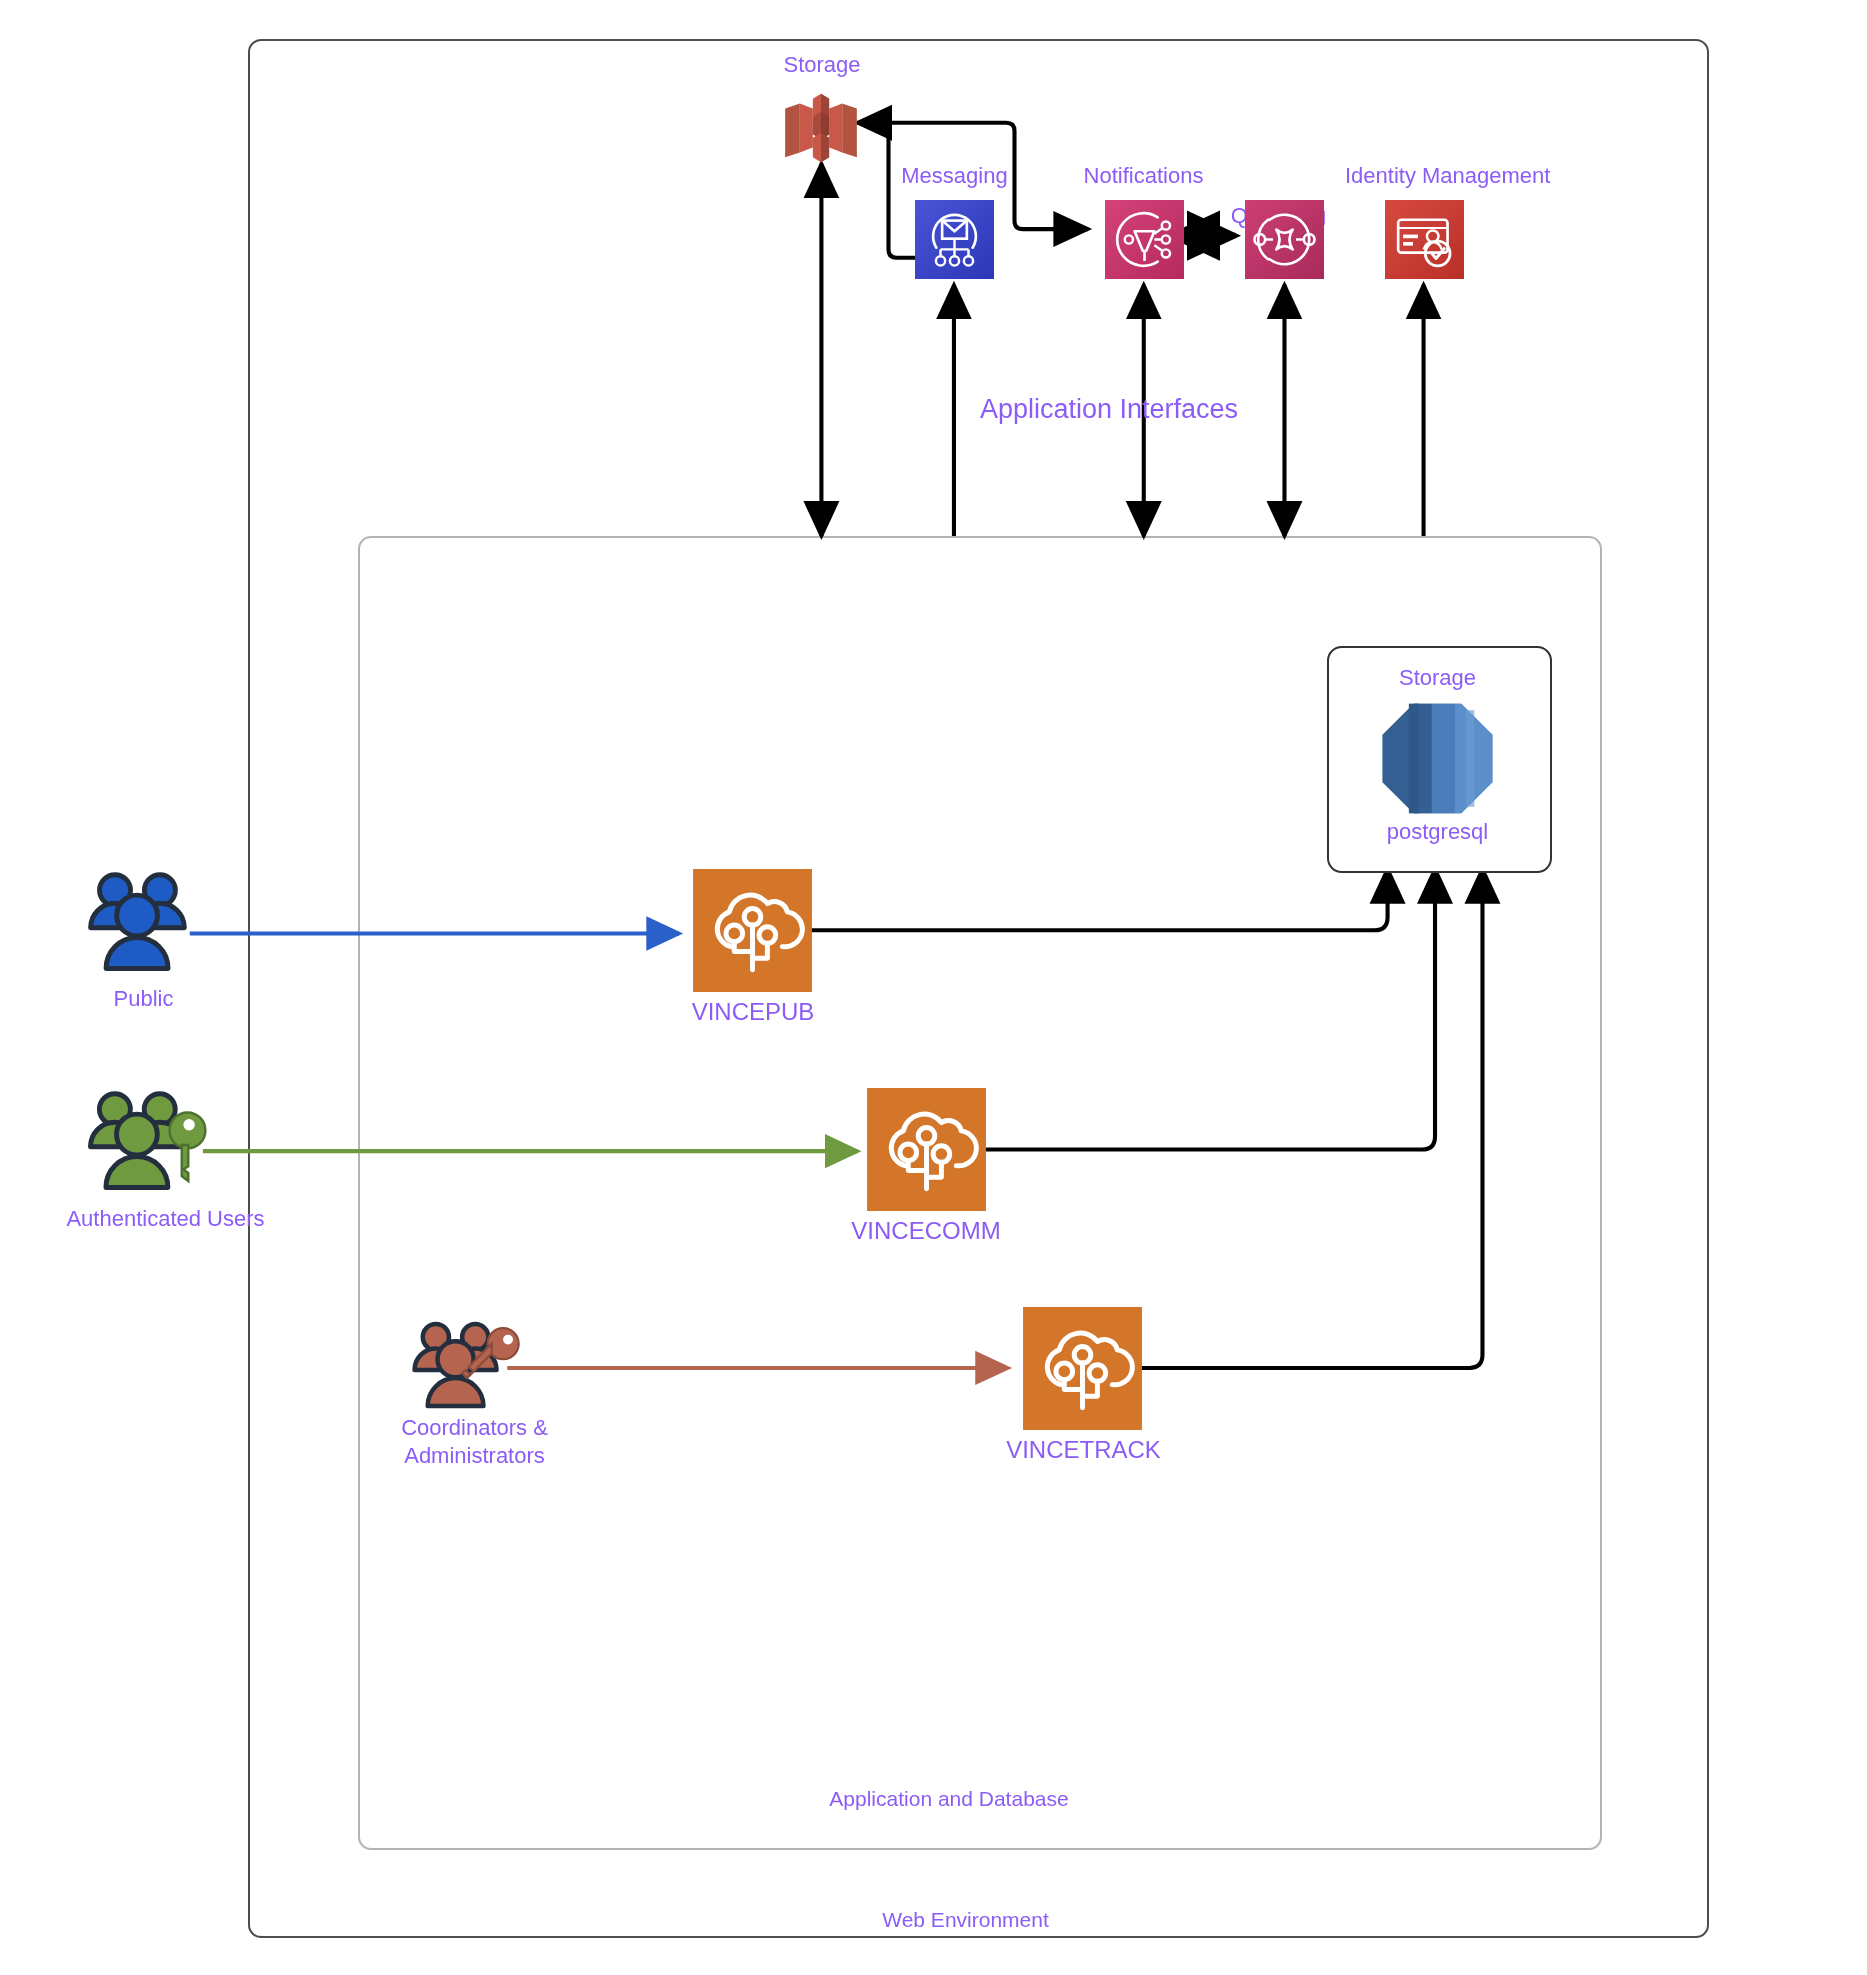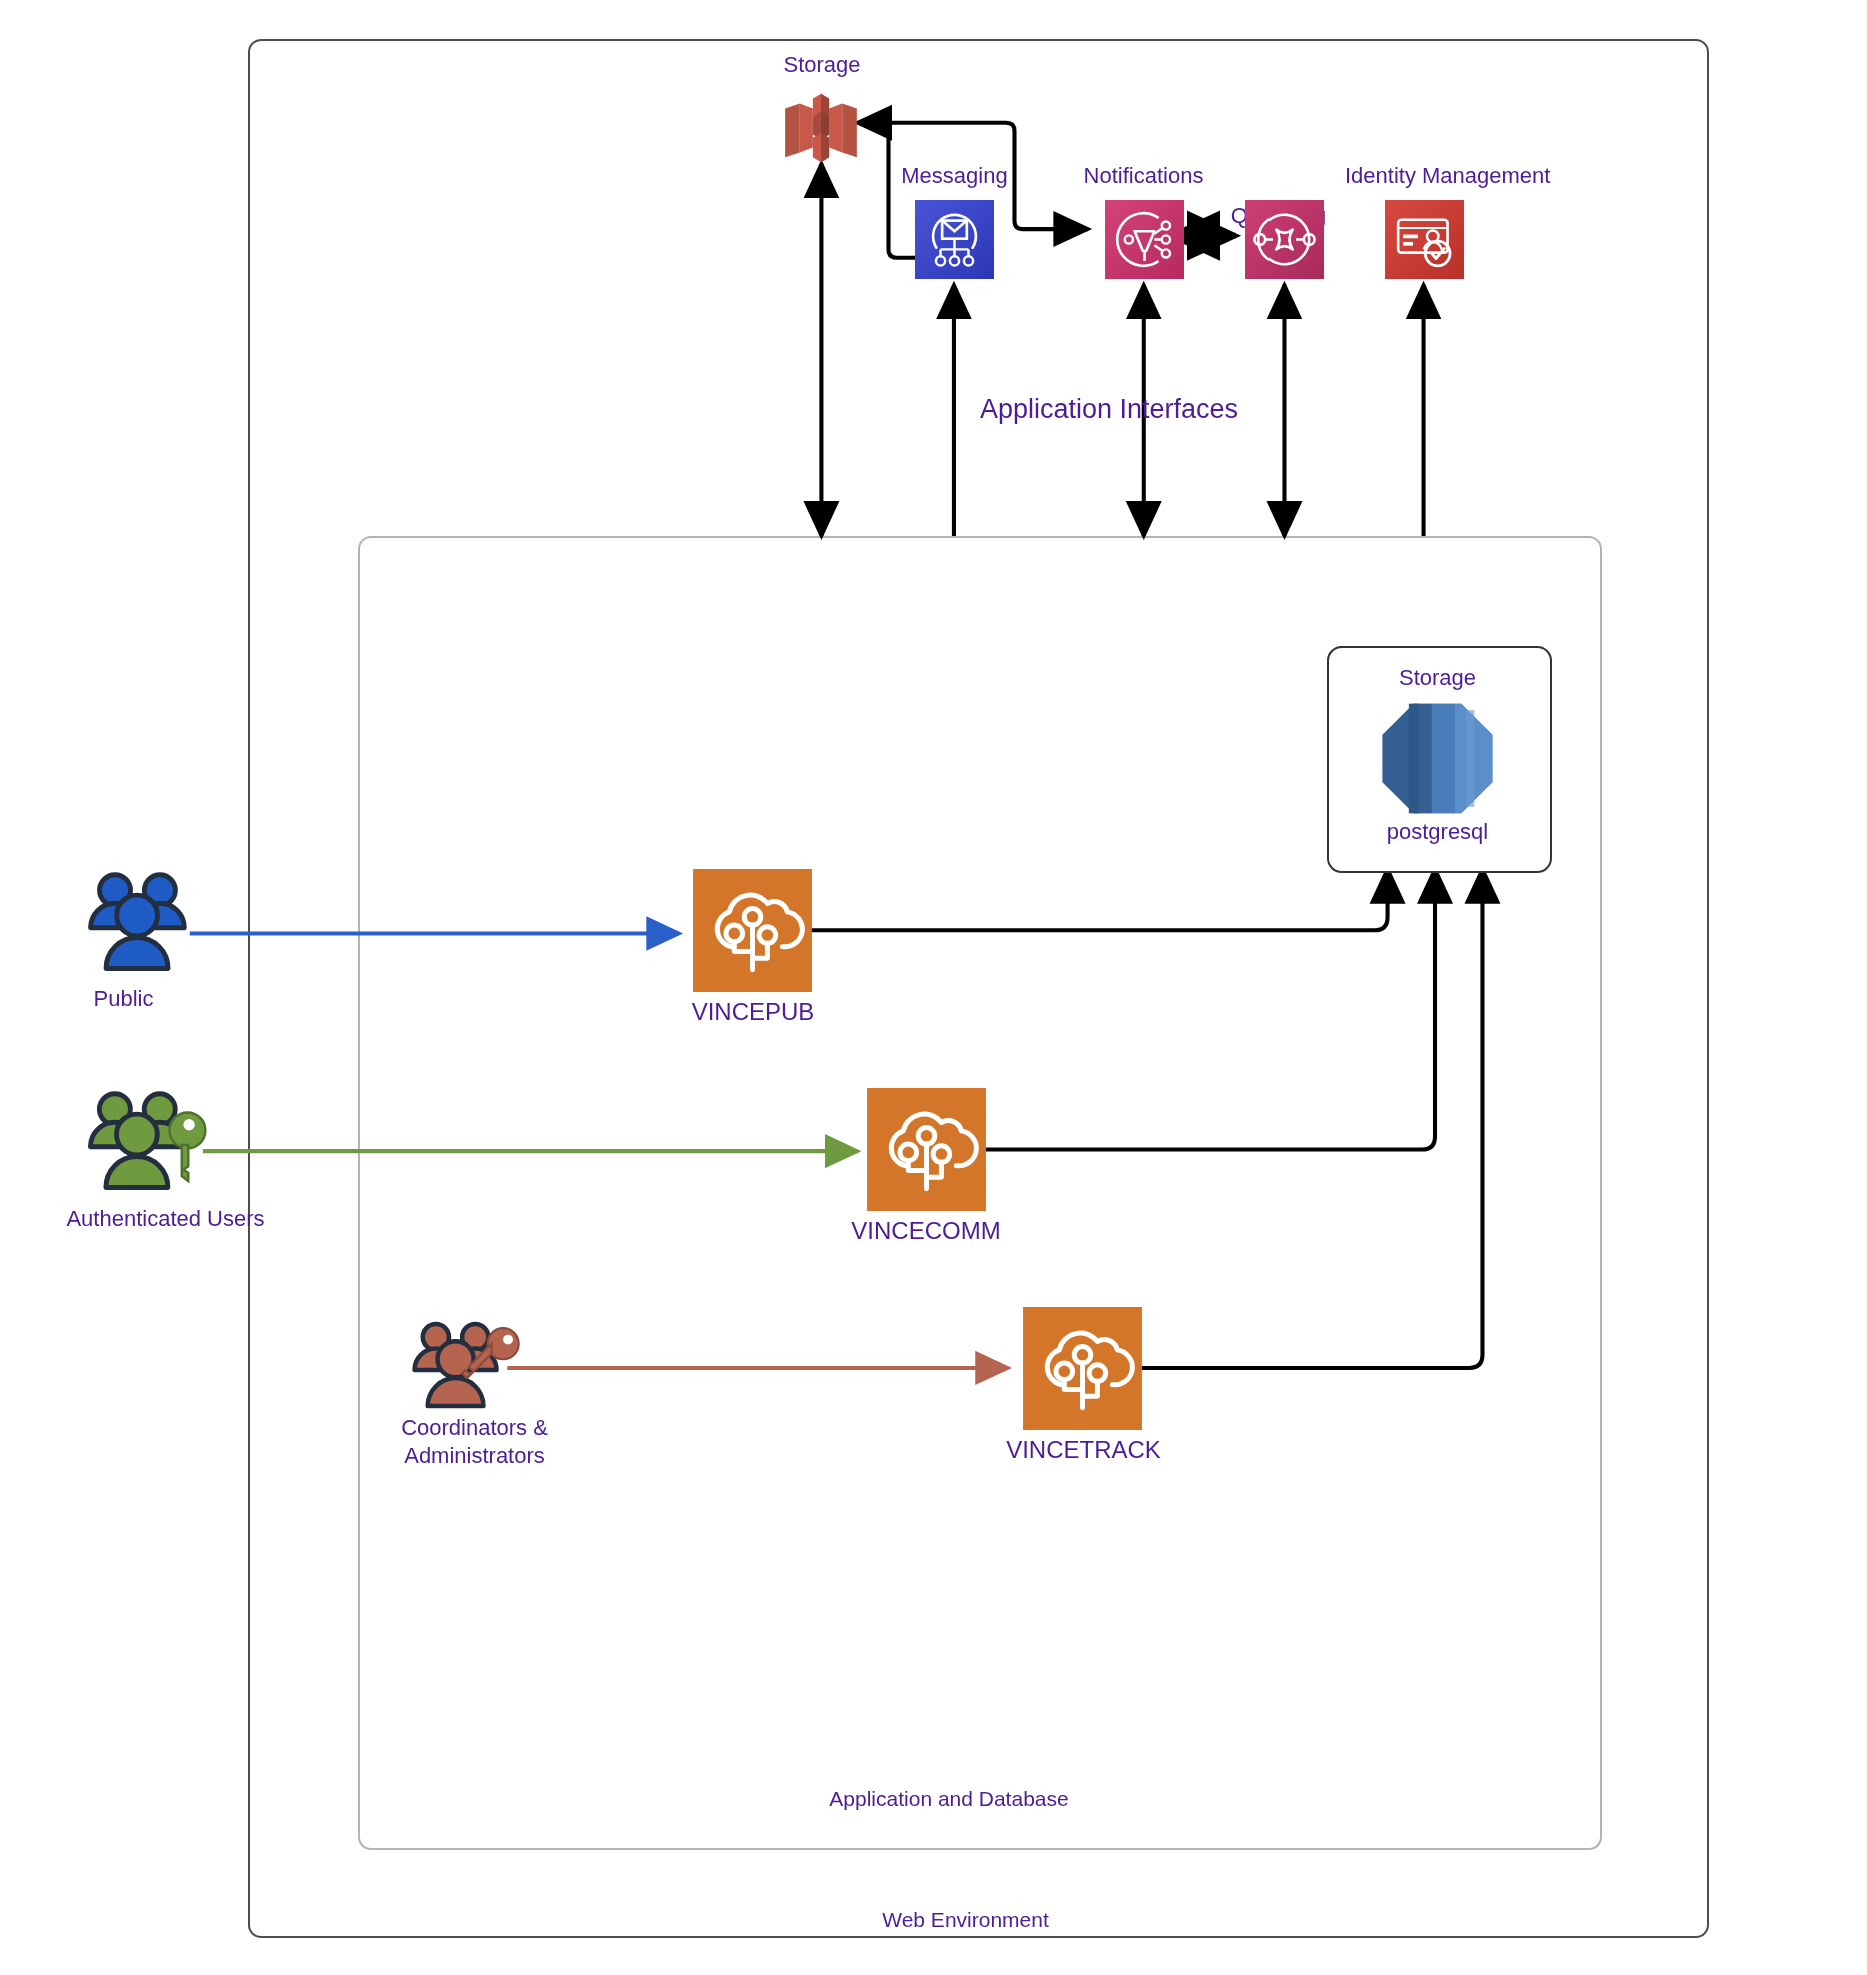--- a/index.html
+++ b/index.html
@@ -19,21 +19,21 @@
     left: 0; top: 0;
     width: 1867px;
     height: 1975px;
   }
   .node {
     position: absolute;
   }
   .label {
     position: absolute;
     text-align: center;
-    color: #4c1d95;
+    color: #8b5cf6;
     white-space: pre;
     line-height: 1.25;
   }
   .lbl-top      { font-size: 22px; }
   .lbl-app      { font-size: 24px; }
   .lbl-actor    { font-size: 22px; }
   .lbl-db       { font-size: 22px; }
   .lbl-zone     { font-size: 21px; font-weight: normal; }
   .lbl-iface    { font-size: 27px; }
   .frame-outer {
@@ -280,21 +280,21 @@
       <g stroke="#232f3e" stroke-width="6" stroke-linejoin="round">
         <circle cx="40" cy="26" r="19" fill="#1f5bc4"></circle>
         <path d="M10,72 A30,30 0 0 1 70,72 z" fill="#1f5bc4"></path>
         <circle cx="95" cy="26" r="19" fill="#1f5bc4"></circle>
         <path d="M65,72 A30,30 0 0 1 125,72 z" fill="#1f5bc4"></path>
         <circle cx="67" cy="57" r="25" fill="#1f5bc4"></circle>
         <path d="M29,122 A38,38 0 0 1 105,122 z" fill="#1f5bc4"></path>
       </g>
     </svg>
   </div>
-  <div class="label lbl-actor" style="left:64px; top:985px; width:119px;text-align:center;">Public</div>
+  <div class="label lbl-actor" style="left:84px; top:985px; width:119px;text-align:center;">Public</div>
 
   <div class="node" style="left:82px; top:1088px; width:131px; height:106px;">
     <svg width="131" height="106" viewBox="0 0 160 130">
       <g stroke="#232f3e" stroke-width="6" stroke-linejoin="round">
         <circle cx="40" cy="26" r="19" fill="#6f9a3f"></circle>
         <path d="M10,72 A30,30 0 0 1 70,72 z" fill="#6f9a3f"></path>
         <circle cx="95" cy="26" r="19" fill="#6f9a3f"></circle>
         <path d="M65,72 A30,30 0 0 1 125,72 z" fill="#6f9a3f"></path>
         <circle cx="67" cy="57" r="25" fill="#6f9a3f"></circle>
         <path d="M29,122 A38,38 0 0 1 105,122 z" fill="#6f9a3f"></path>

